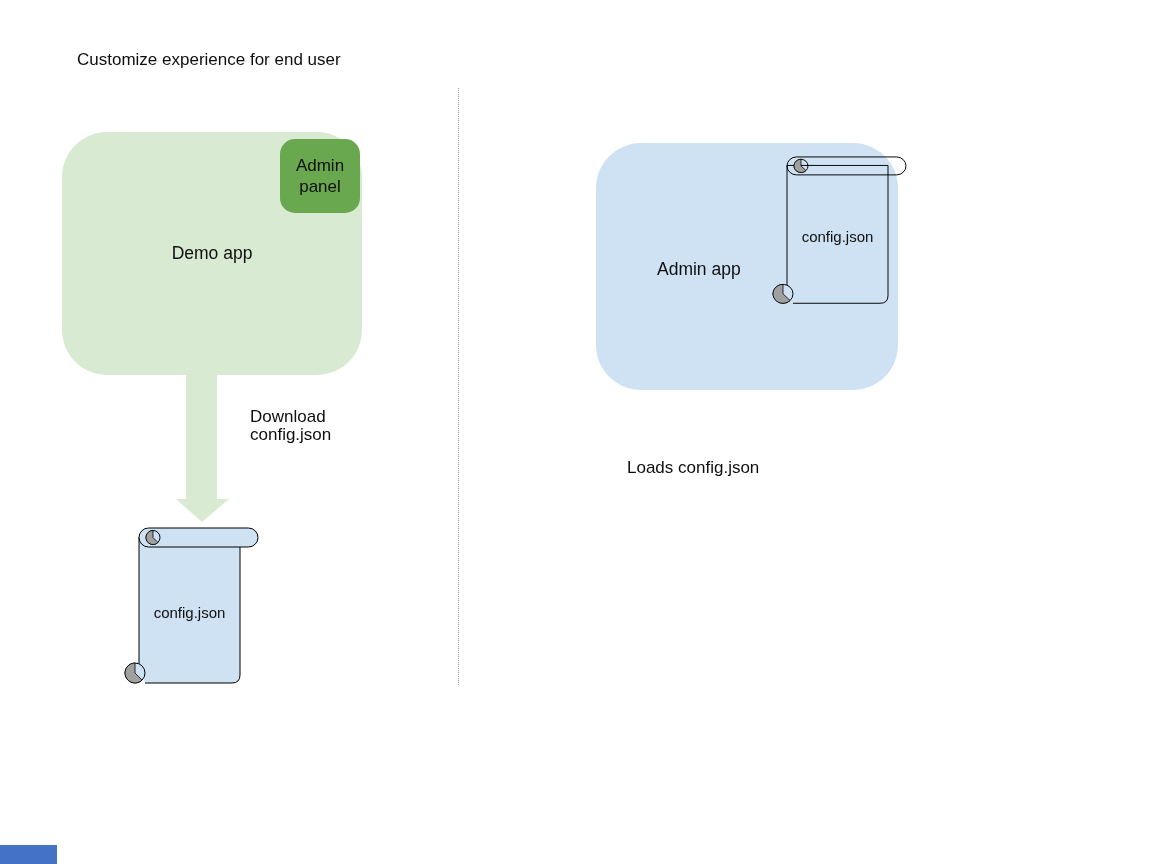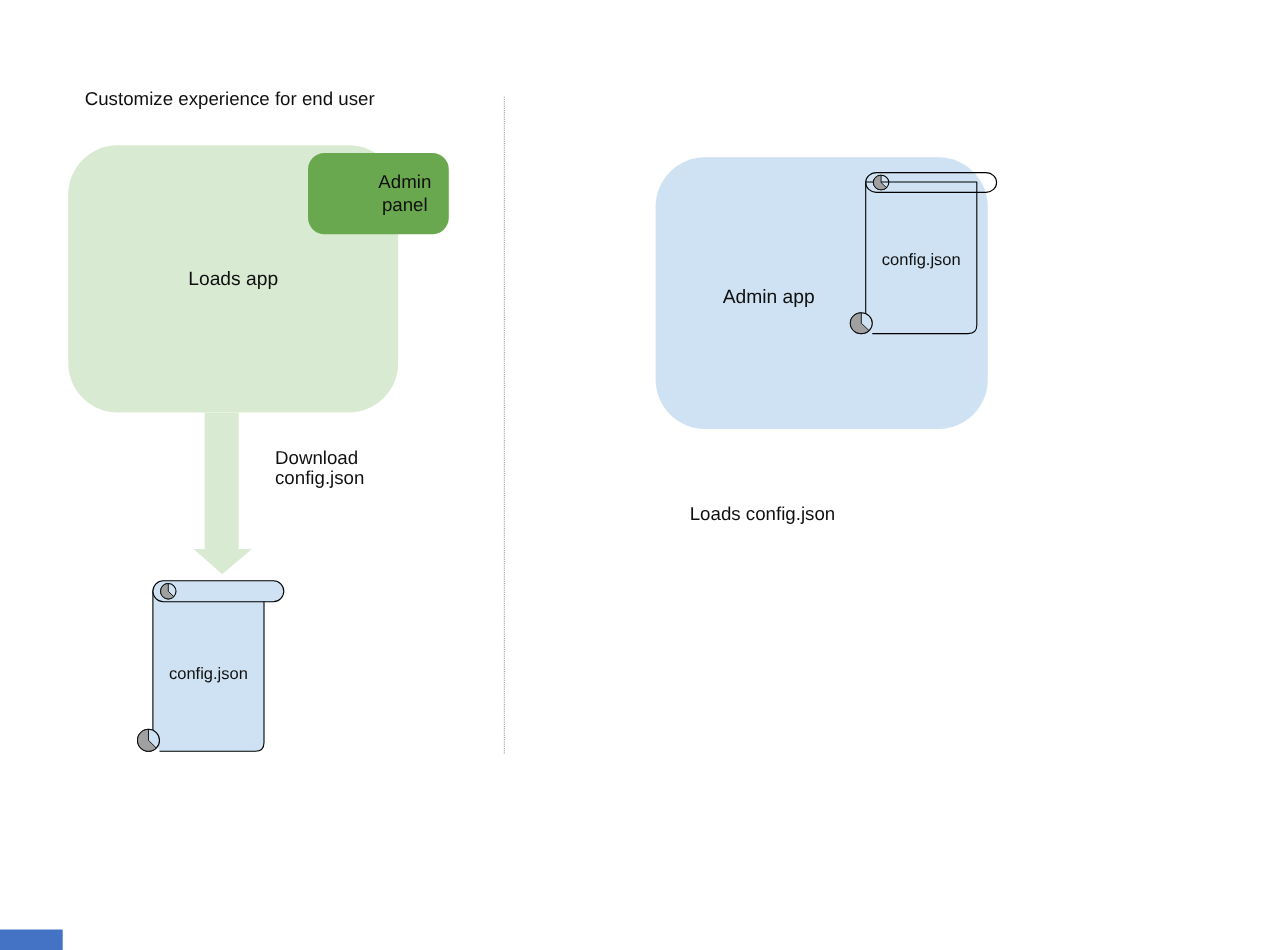--- a/index.html
+++ b/index.html
@@ -1,41 +1,41 @@
 <!DOCTYPE html>
 <html><head>
 <meta charset="utf-8">
 <style>
   html,body { margin:0; padding:0; background:#ffffff; }
   .canvas {
     position:relative; width:1152px; height:864px; background:#ffffff;
     font-family:"Liberation Sans", sans-serif; color:#0f0f0f; overflow:hidden;
   }
   .section-title { position:absolute; top:50px; font-size:17px; line-height:20px; }
-  .title-left  { left:77px;margin-top:30px;  }
+  .title-left  { left:77px;  }
   .title-right { left:605px; }
 
   .divider {
     position:absolute; left:458px; top:88px; height:597px; width:0;
     border-left:1px dotted #9b9b9b;
   }
 
   .admin-app {
     position:absolute; left:62px; top:132px; width:300px; height:243px;
     background:#d9ead3; border-radius:45px;
   }
   .admin-app-label {
     position:absolute; inset:0; display:flex; align-items:center; justify-content:center;
     font-size:17.5px;
   }
   .admin-panel {
     position:absolute; left:218px; top:7px; width:80px; height:74px;
     background:#6aa84f; border-radius:15px;
     display:flex; align-items:center; justify-content:center;
-    text-align:center; font-size:17px; line-height:21px; white-space:pre-line;padding-left:48px;
+    text-align:center; font-size:17px; line-height:21px; white-space:pre-line;
   }
 
   .download-arrow { position:absolute; left:170px; top:375px; }
   .download-label {
     position:absolute; left:250px; top:408px; font-size:17px; line-height:18px;
     white-space:pre-line;
   }
 
   .scroll-svg-left  { position:absolute; left:124px; top:527px; }
   .scroll-label-left {
@@ -62,21 +62,21 @@
 </head>
 <body>
 
 <div class="canvas">
 
   <div class="section-title title-left">Customize experience for end user</div>
 
   <div class="divider"></div>
 
   <div class="admin-app">
-    <div class="admin-app-label">Loads app</div>
+    <div class="admin-app-label">Demo app</div>
     <div class="admin-panel">Admin
 panel</div>
   </div>
 
   <svg class="download-arrow" width="64" height="147" viewBox="0 0 64 147">
     <polygon points="16,0 47,0 47,124 59,124 32,147 6,124 16,124" fill="#d9ead3"></polygon>
   </svg>
   <div class="download-label">Download
 config.json</div>
 

